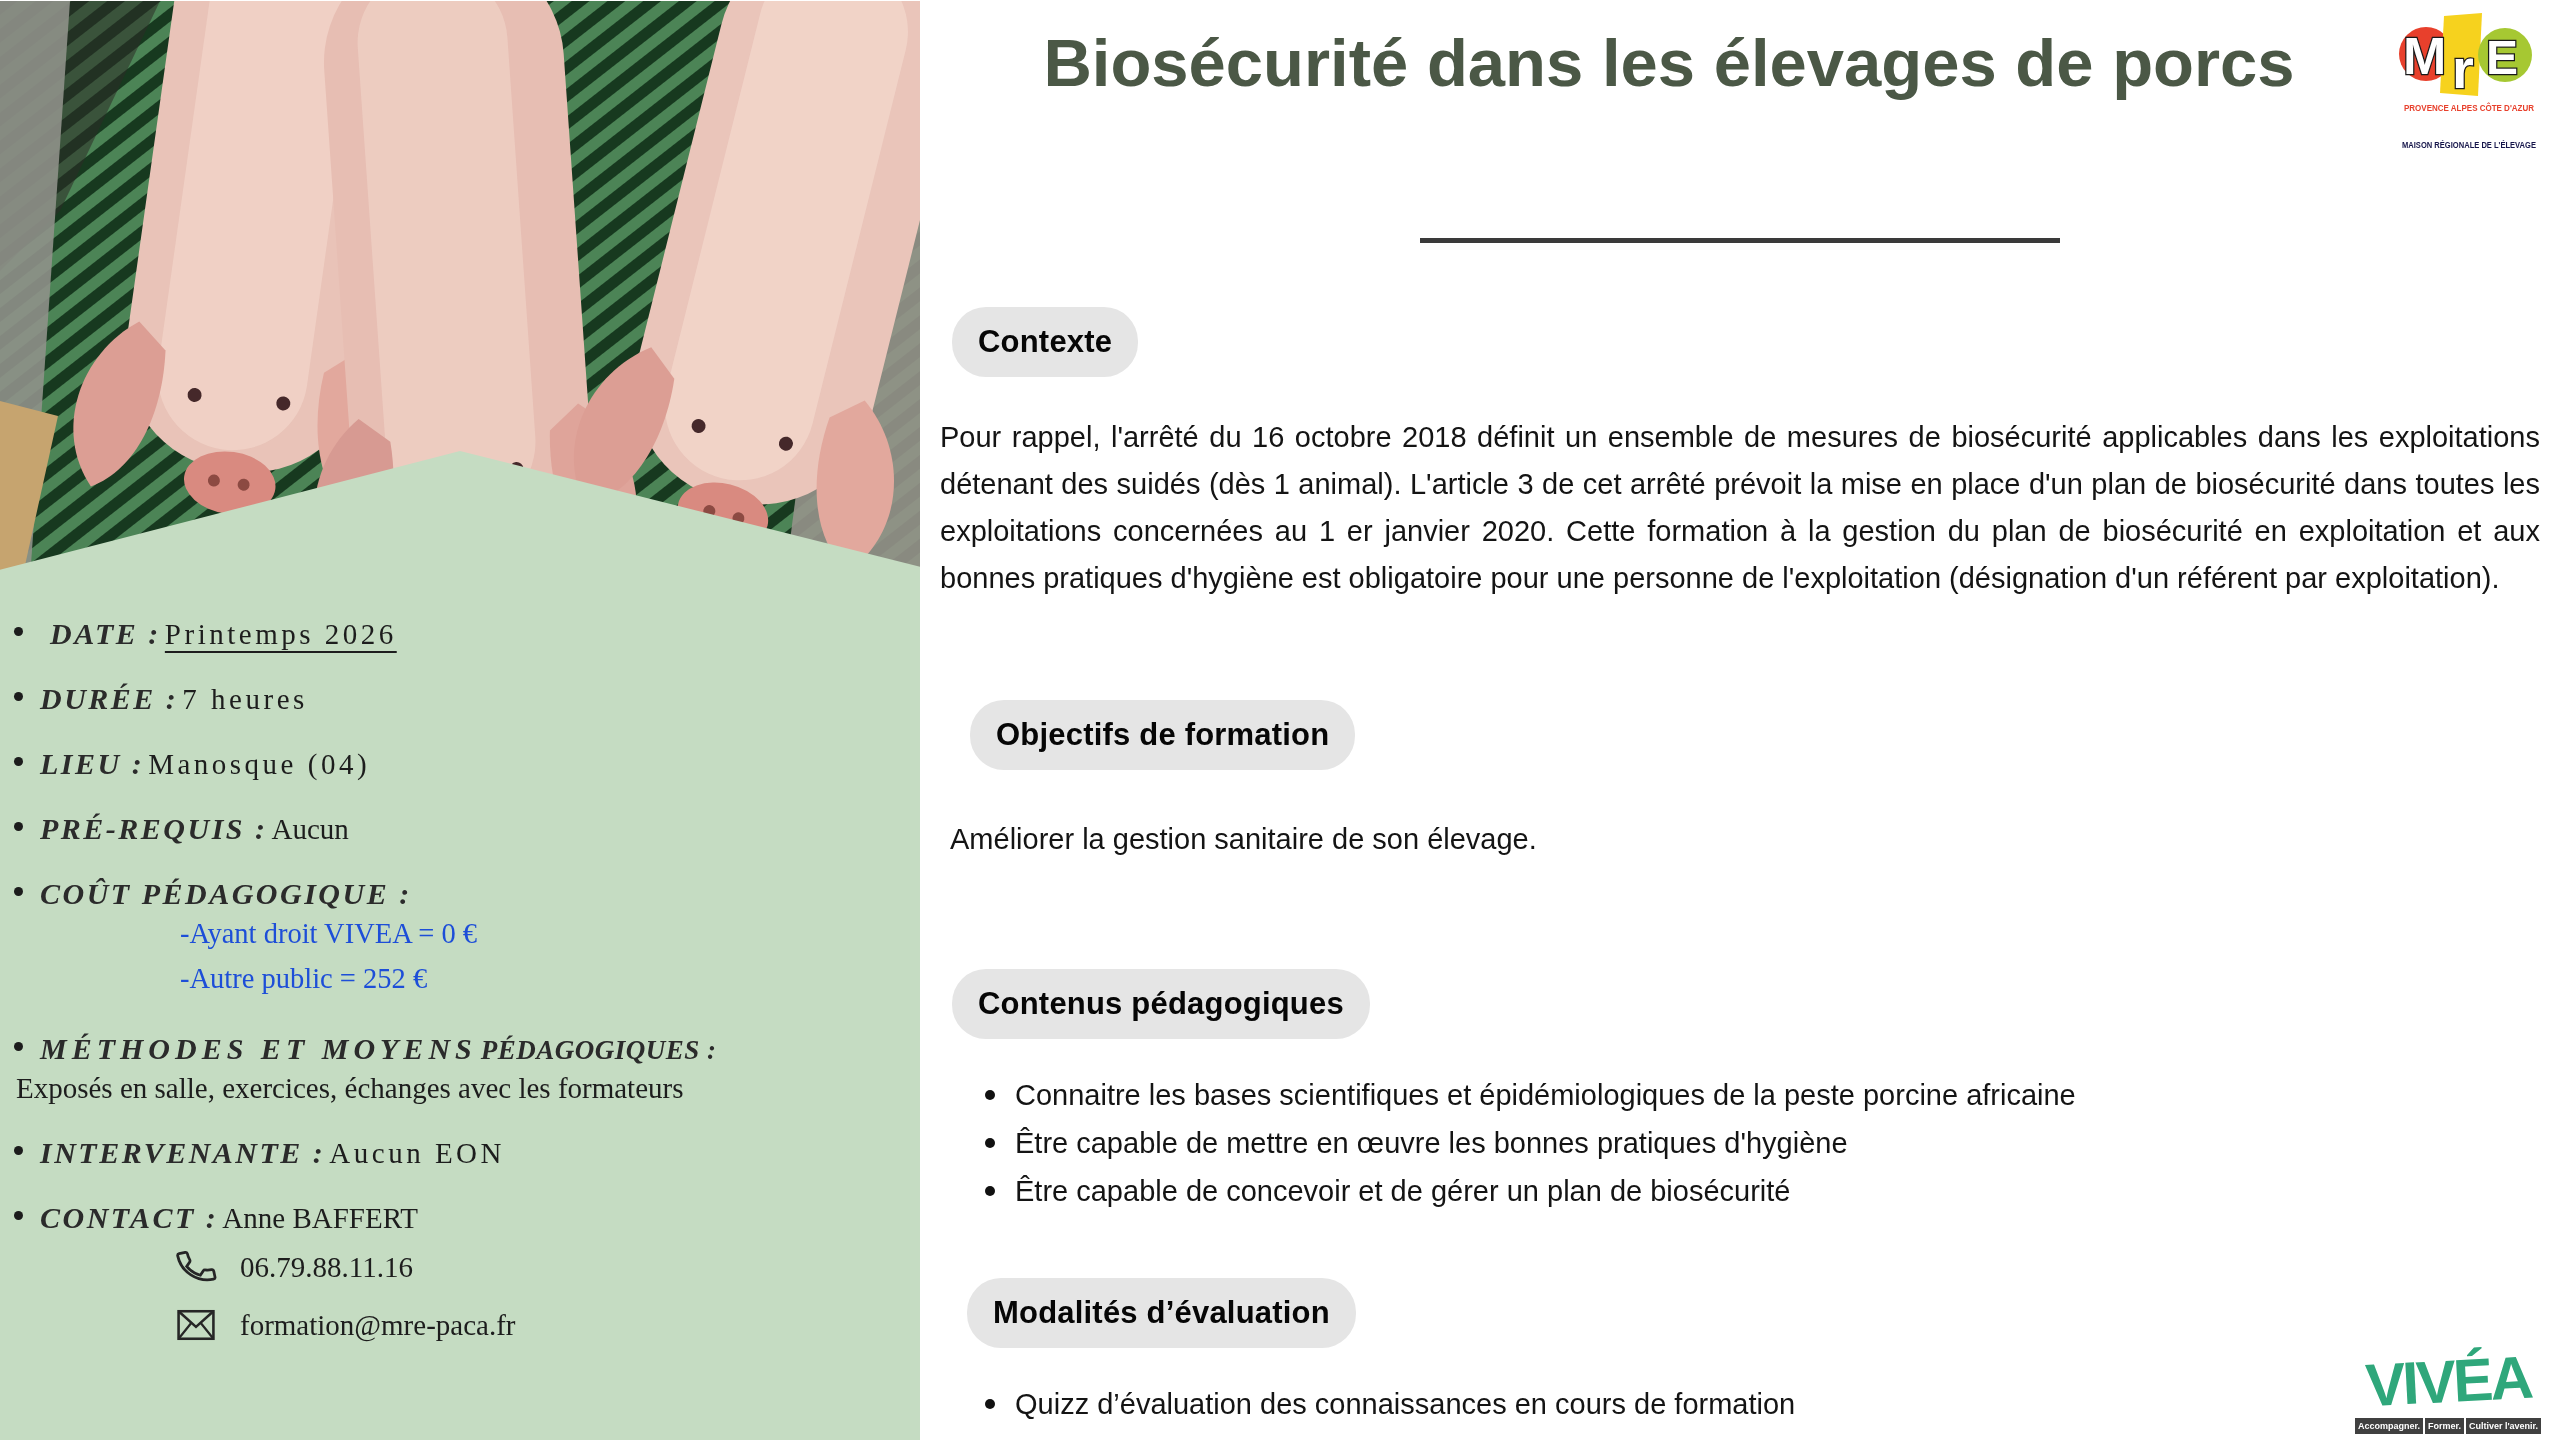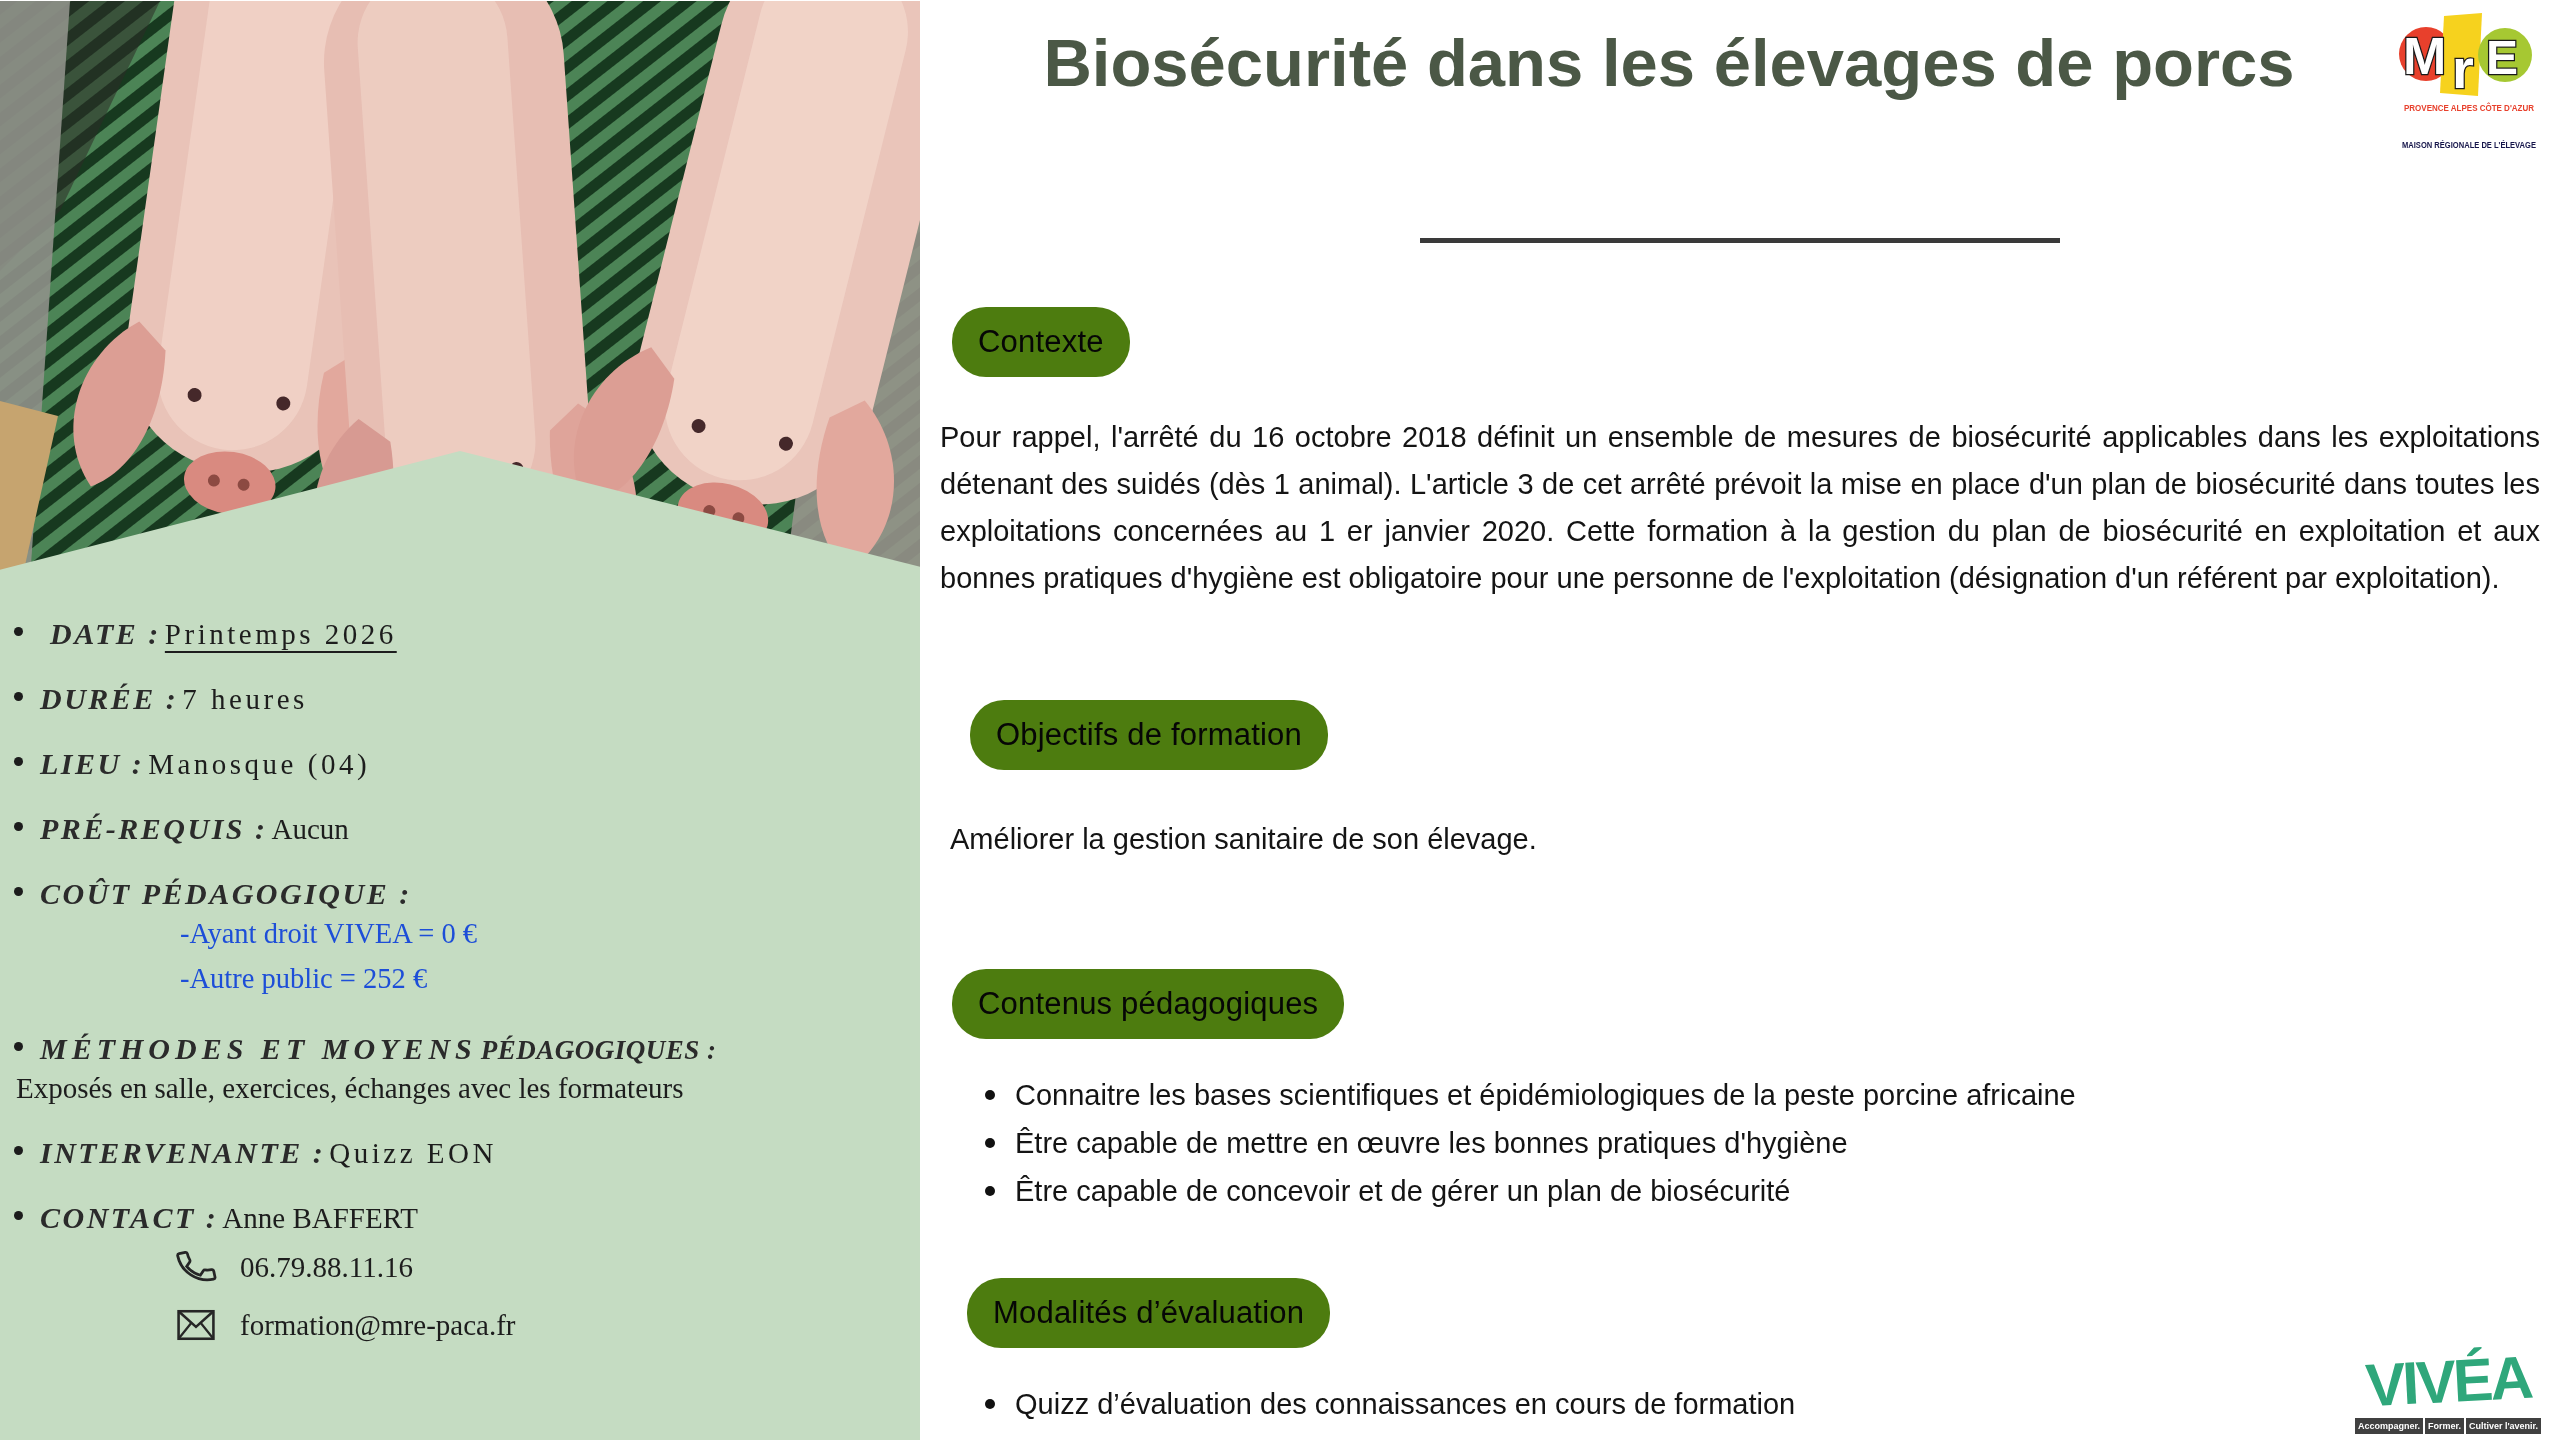--- a/index.html
+++ b/index.html
@@ -37,21 +37,21 @@
 
   
   .right-col{position:absolute;left:920px;top:0;width:1640px;height:1440px;background:#fff;
         box-sizing:border-box;padding:0 20px;}
   .hdr{display:flex;align-items:flex-start;padding-top:8px;}
   .title-wrap{flex:1;text-align:center;padding-top:16px;}
   h1.title{margin:0;font-size:67px;font-weight:bold;color:#4b5846;letter-spacing:0;}
   .mre-logo{width:142px;height:150px;flex:none;}
   .divider{width:640px;height:5px;background:#3a3a3a;margin:80px auto 0 auto;}
 
-  .pill{display:inline-block;background:#4d7c0f;color:#060606;font-weight:normal;font-size:31px;
+  .pill{display:inline-block;background:#e5e5e5;color:#060606;font-weight:bold;font-size:31px;
         line-height:70px;height:70px;padding:0 26px;border-radius:34px;letter-spacing:.2px;}
   .sec-contexte{margin-top:64px;margin-left:12px;}
   .sec-objectifs{margin-top:69px;margin-left:30px;}
   .sec-contenus{margin-top:84px;margin-left:12px;}
   .sec-modalites{margin-top:63px;margin-left:27px;}
 
   .body-text{margin-top:37px;font-size:29px;line-height:47px;text-align:justify;color:#141414;}
   .obj-text{margin-top:53px;margin-left:10px;font-size:29px;color:#141414;}
 
   ul.blist{margin:32px 0 0 0;padding:0;list-style:none;}
@@ -165,21 +165,21 @@
         <li class="row">
           <span class="dot"></span>
           <span class="lbl lbl-wide">MÉTHODES ET MOYENS</span>
           <span class="lbl2">PÉDAGOGIQUES :</span>
           <div class="below-val">Exposés en salle, exercices, échanges avec les formateurs</div>
         </li>
 
         <li class="row">
           <span class="dot"></span>
           <span class="lbl">INTERVENANTE :</span>
-          <span class="val sp">Quizz EON</span>
+          <span class="val sp">Aucun EON</span>
         </li>
 
         <li class="row">
           <span class="dot"></span>
           <span class="lbl">CONTACT :</span>
           <span class="val">Anne BAFFERT</span>
 
           <div class="contact-line ph">
             <svg class="cicon" viewBox="0 0 24 24">
               <path d="M7.1 10.6c1.5 2.9 3.5 4.9 6.3 6.3l2.1-2.1c.3-.3.7-.4 1-.2 1.1.4 2.3.6 3.5.6.6 0 1 .4 1 1v3.3c0 .6-.4 1-1 1C11 20.5 3.5 13 3.5 4c0-.6.4-1 1-1h3.4c.6 0 1 .4 1 1 0 1.2.2 2.4.6 3.5.1.3 0 .7-.2 1l-2.2 2.1z" fill="none" stroke="#262626" stroke-width="1.5" transform="rotate(-12 12 12)"></path>

